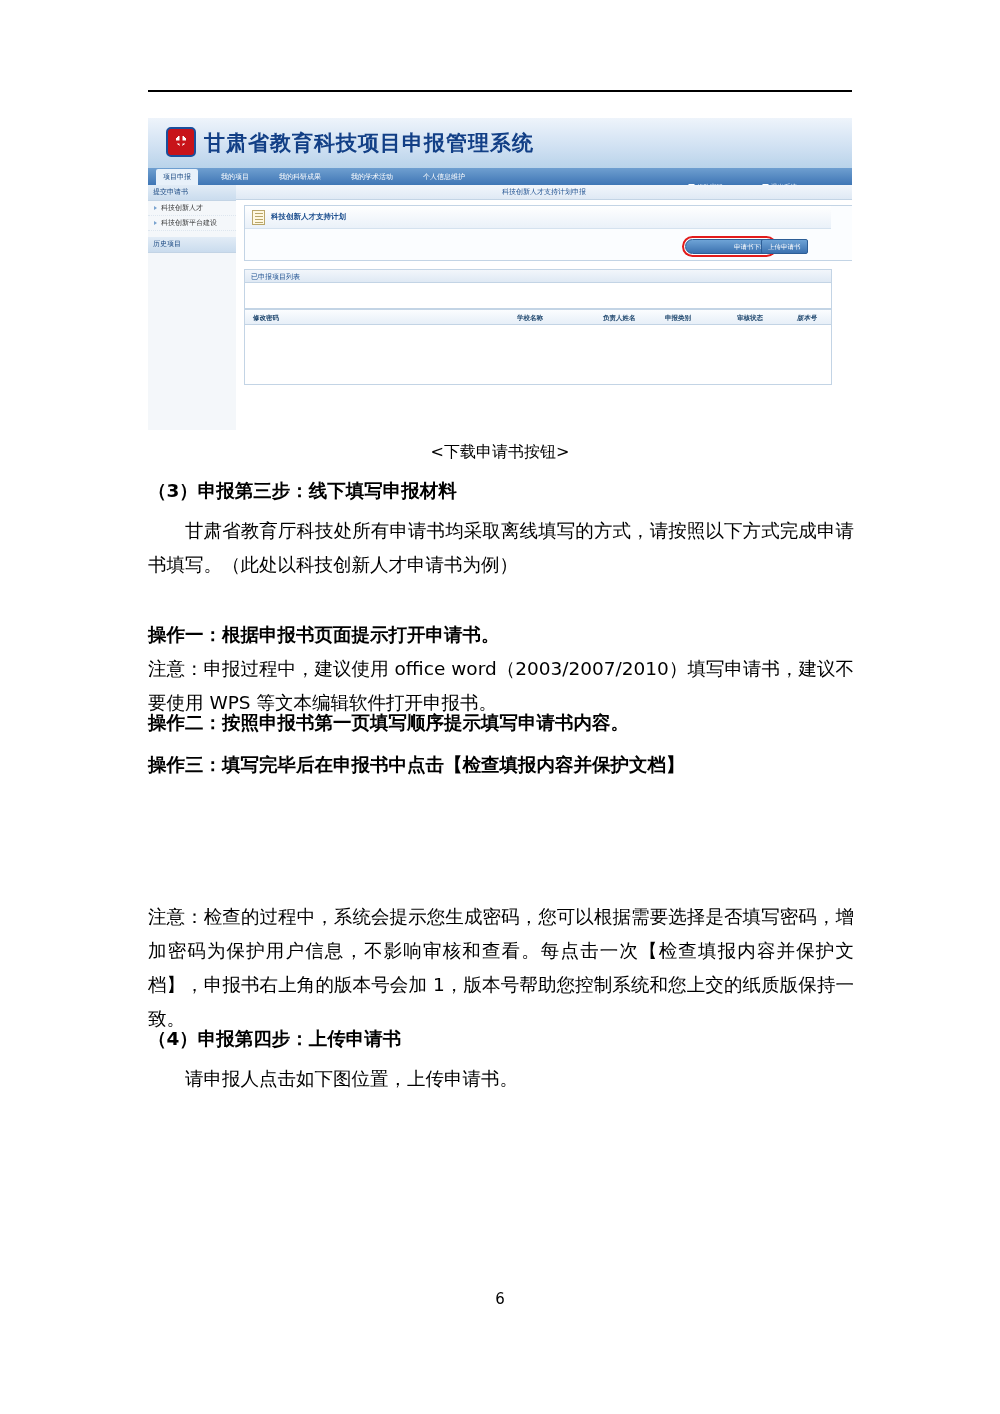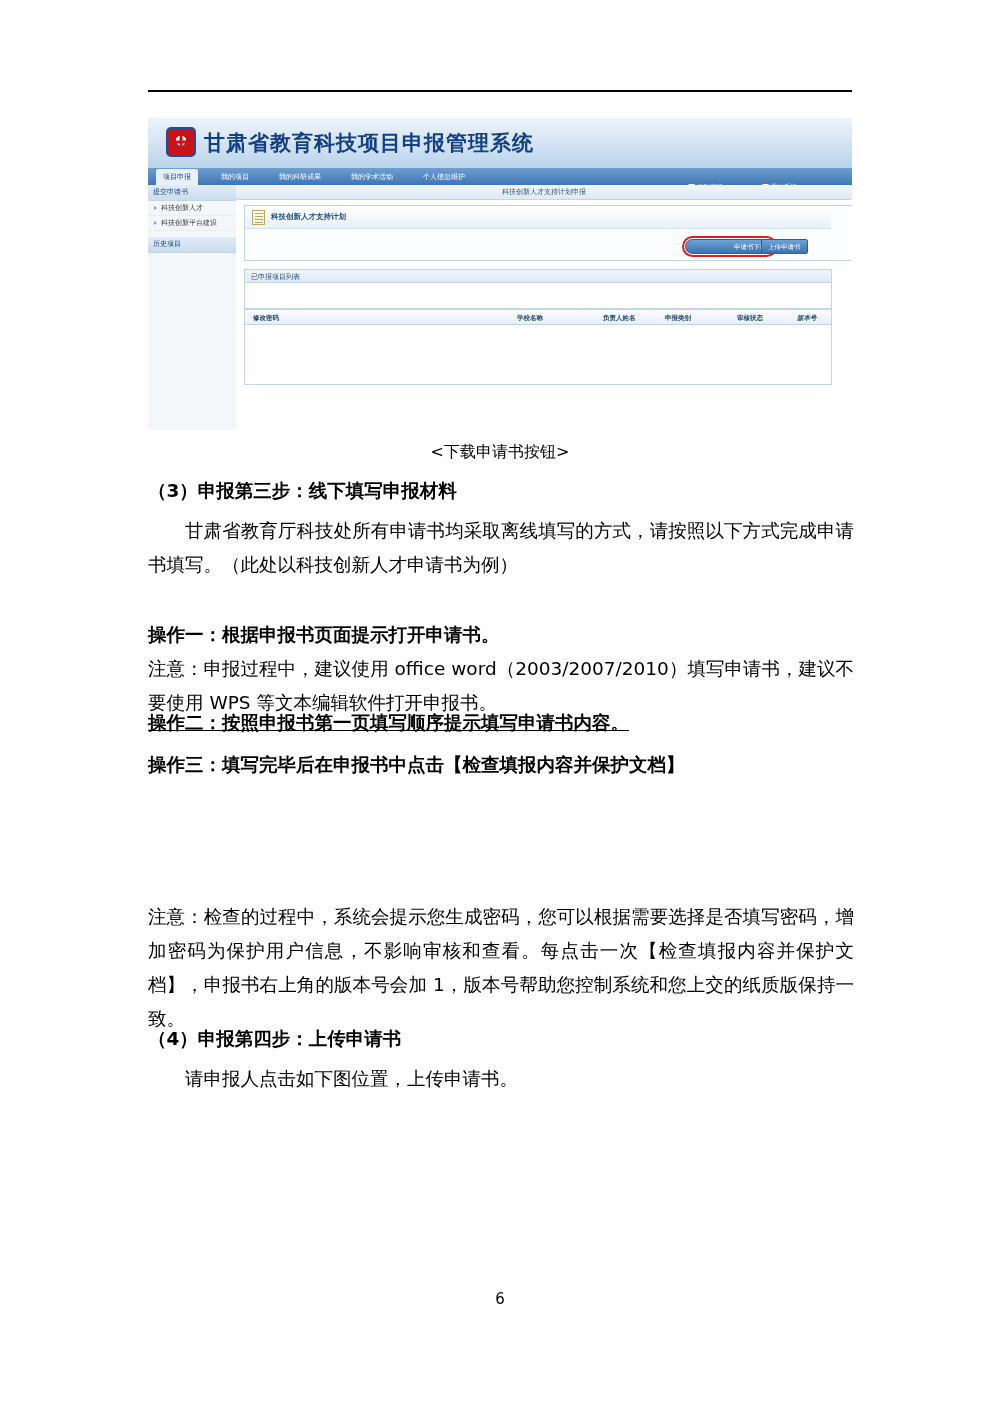--- a/index.html
+++ b/index.html
@@ -387,20 +387,20 @@
       <div class="table-body"></div>
     </div>
   </div>
 
   <div class="caption">&lt;下载申请书按钮&gt;</div>
 
   <div class="txt bold" style="top:474px;">（3）申报第三步：线下填写申报材料</div>
   <div class="txt indent" style="top:514px;">甘肃省教育厅科技处所有申请书均采取离线填写的方式，请按照以下方式完成申请书填写。（此处以科技创新人才申请书为例）</div>
   <div class="txt bold" style="top:618px;">操作一：根据申报书页面提示打开申请书。</div>
   <div class="txt" style="top:630px; margin-top:22px;">注意：申报过程中，建议使用 office word（2003/2007/2010）填写申请书，建议不要使用 WPS 等文本编辑软件打开申报书。</div>
-  <div class="txt bold" style="top:706px;text-decoration:underline;">操作二：按照申报书第一页填写顺序提示填写申请书内容。</div>
+  <div class="txt bold" style="top:706px;">操作二：按照申报书第一页填写顺序提示填写申请书内容。</div>
   <div class="txt bold" style="top:748px;">操作三：填写完毕后在申报书中点击【检查填报内容并保护文档】</div>
   <div class="txt" style="top:900px;">注意：检查的过程中，系统会提示您生成密码，您可以根据需要选择是否填写密码，增加密码为保护用户信息，不影响审核和查看。每点击一次【检查填报内容并保护文档】，申报书右上角的版本号会加 1，版本号帮助您控制系统和您上交的纸质版保持一致。</div>
   <div class="txt bold" style="top:1022px;">（4）申报第四步：上传申请书</div>
   <div class="txt indent" style="top:1062px;">请申报人点击如下图位置，上传申请书。</div>
 
   <div class="pageno">6</div>
 </div>
 
 </body></html>

